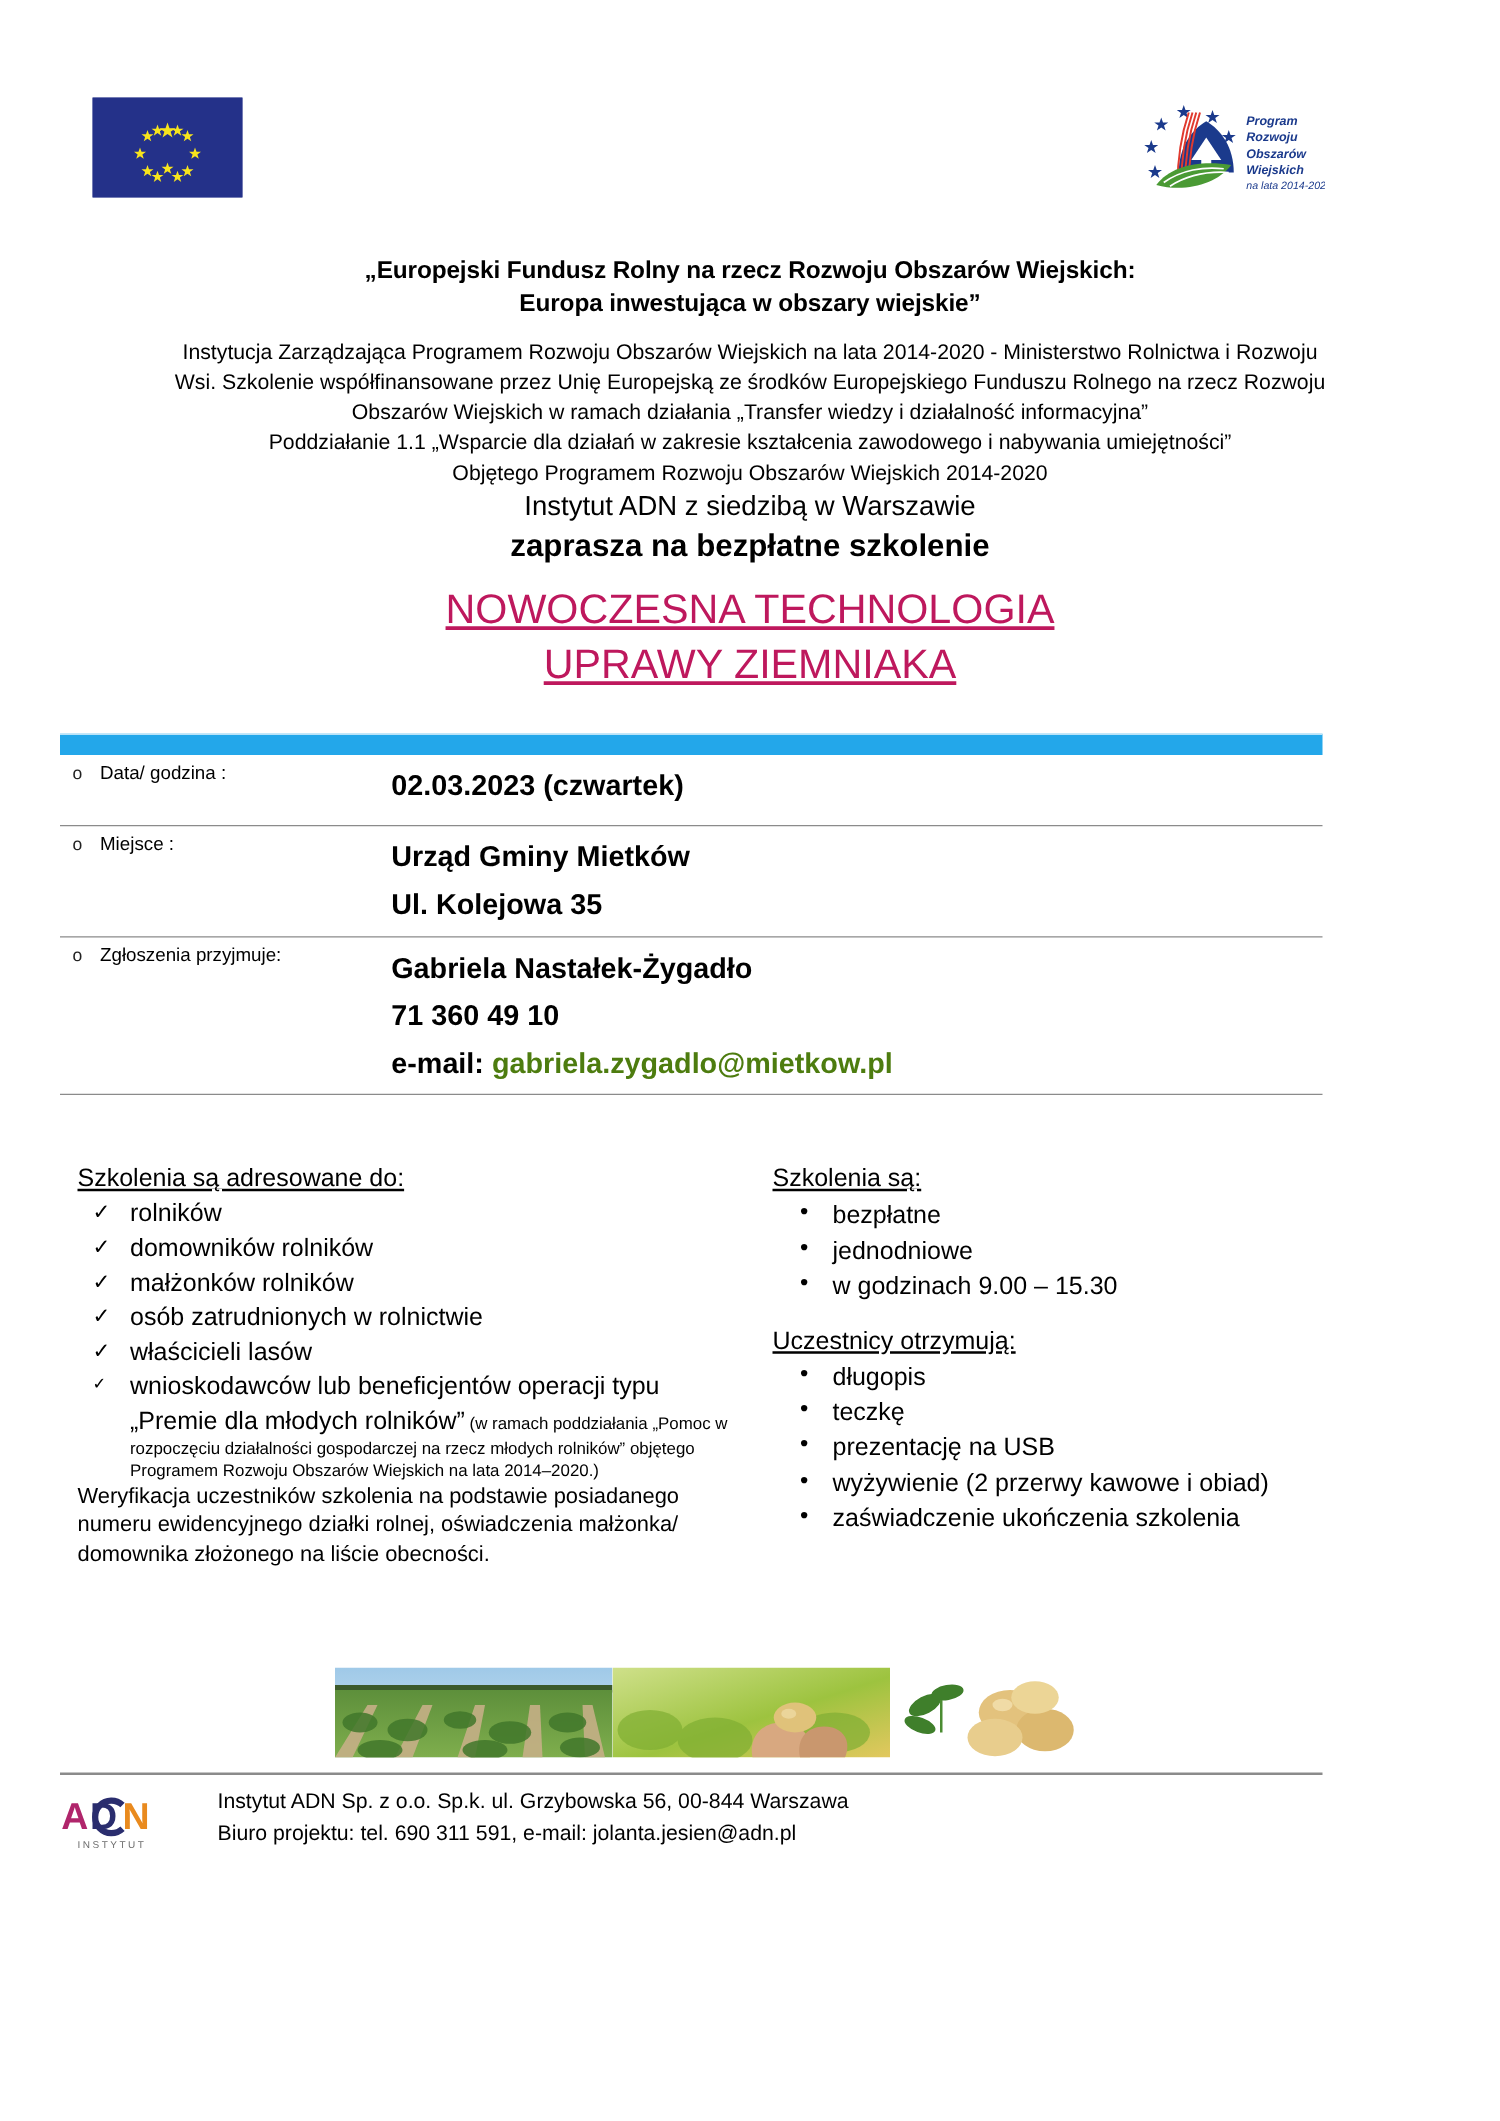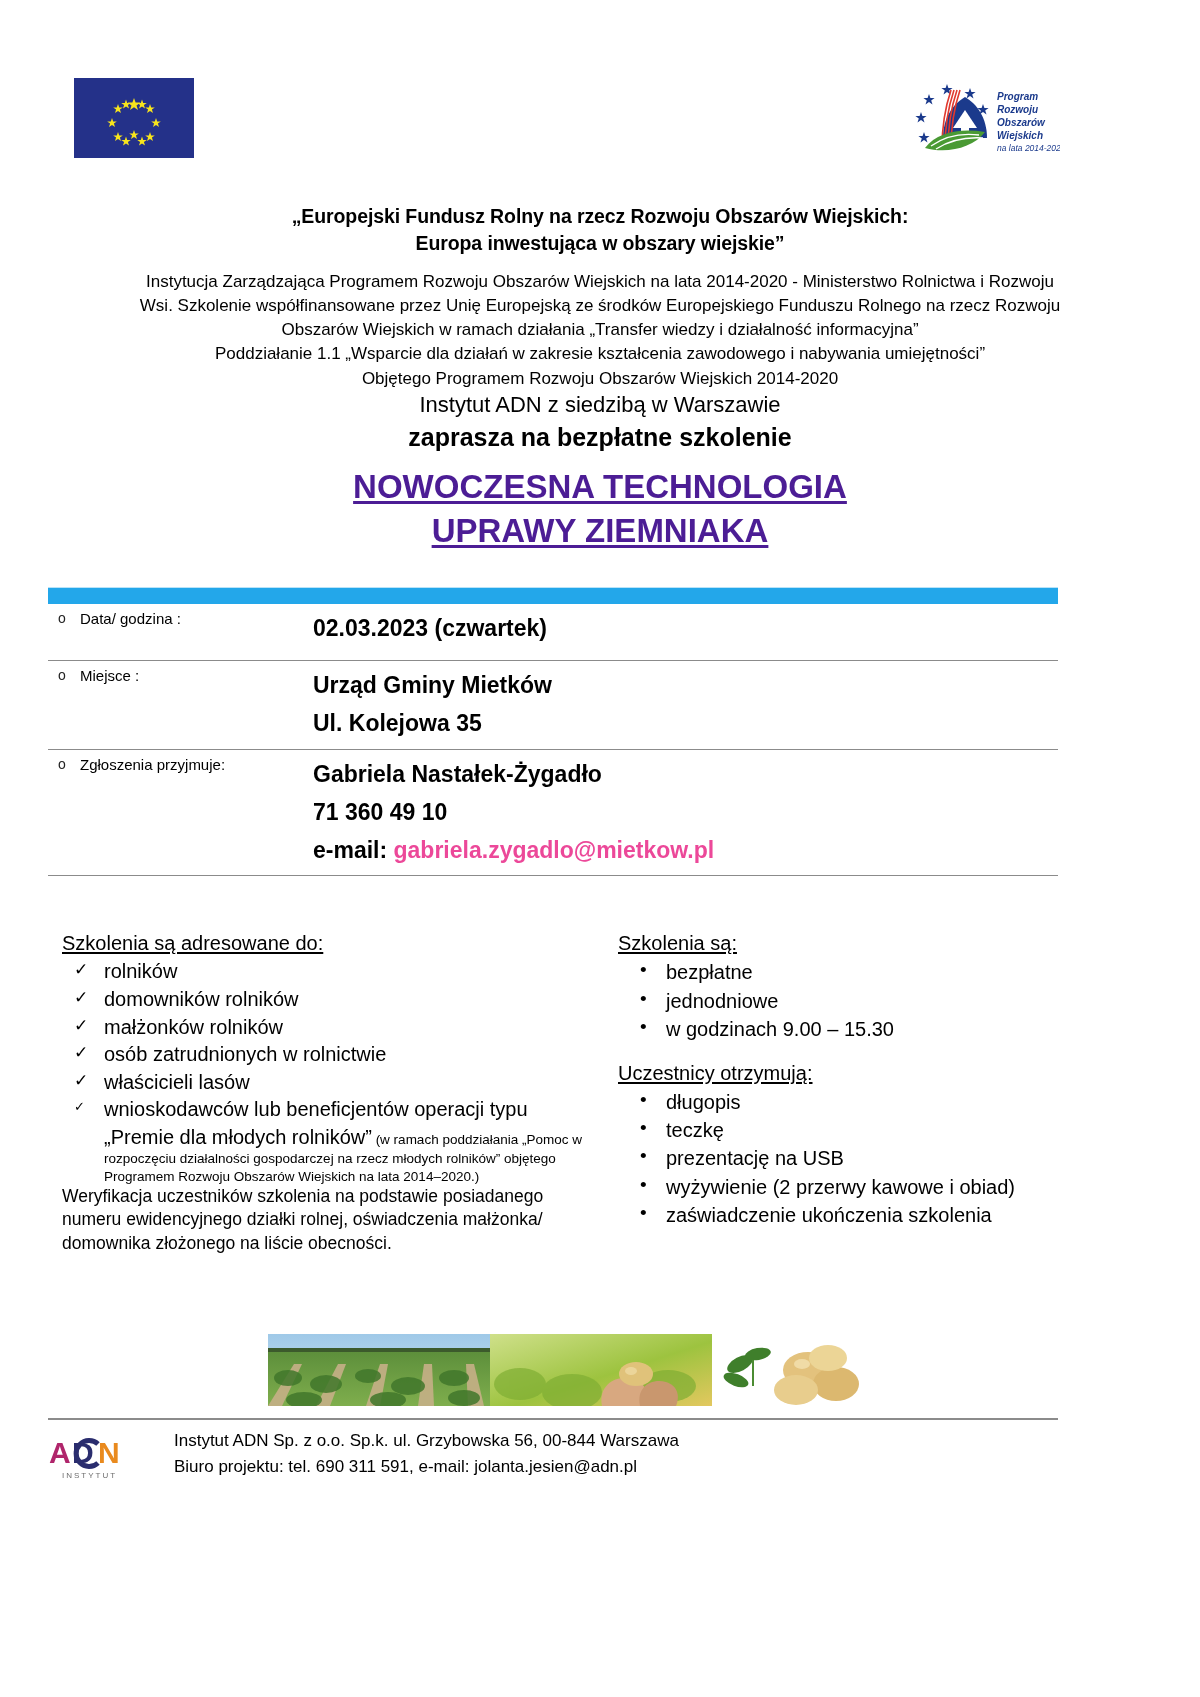--- a/index.html
+++ b/index.html
@@ -66,22 +66,22 @@
     line-height:1.3;
   }
   .invite .l2{
     font-size:25px;
     font-weight:bold;
     line-height:1.35;
     margin-top:2px;
   }
   .course-title{
     text-align:center;
-    color:#4c1d95;
-    font-weight:bold;
+    color:#be185d;
+    font-weight:normal;
     font-size:33px;
     line-height:1.33;
     margin-top:10px;
   }
   .course-title span{
     text-decoration:underline;
     text-underline-offset:3px;
   }
 
   
@@ -118,21 +118,21 @@
     color:#222;
   }
   .dvalue{
     flex:1;
     font-size:23px;
     font-weight:bold;
     line-height:1.65;
   }
   .dvalue .line{display:block;}
   .dvalue a, .dvalue .mail{
-    color:#ec4899;
+    color:#4d7c0f;
     text-decoration:none;
   }
   .row-date .dlabel{align-items:center;}
 
   
   .cols{
     display:flex;
     margin:56px 44px 0 44px;
     width:1030px;
   }

